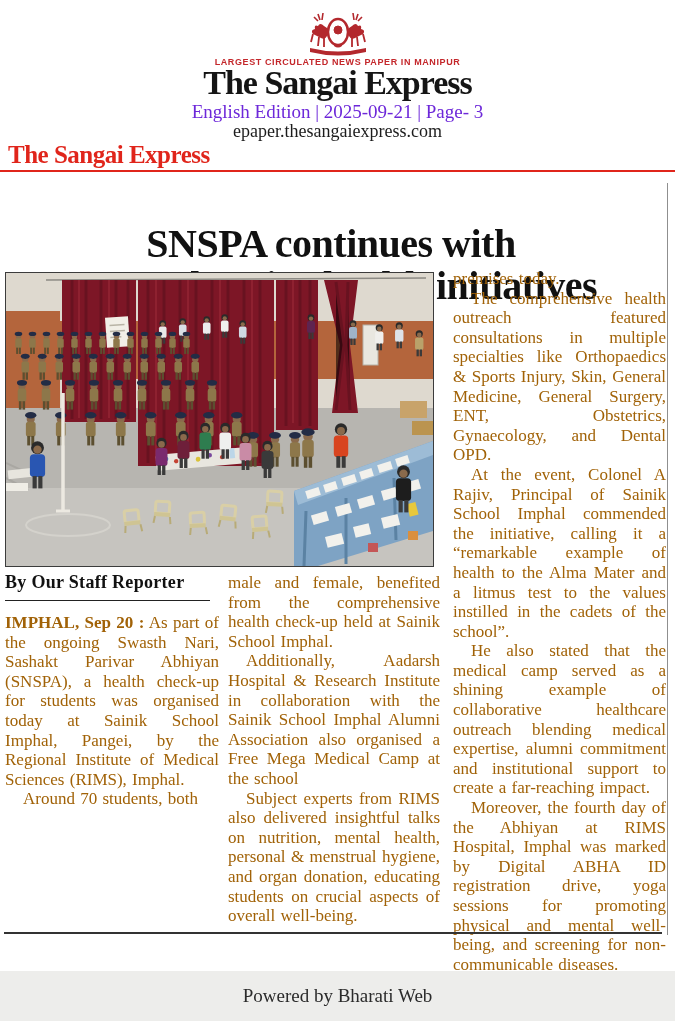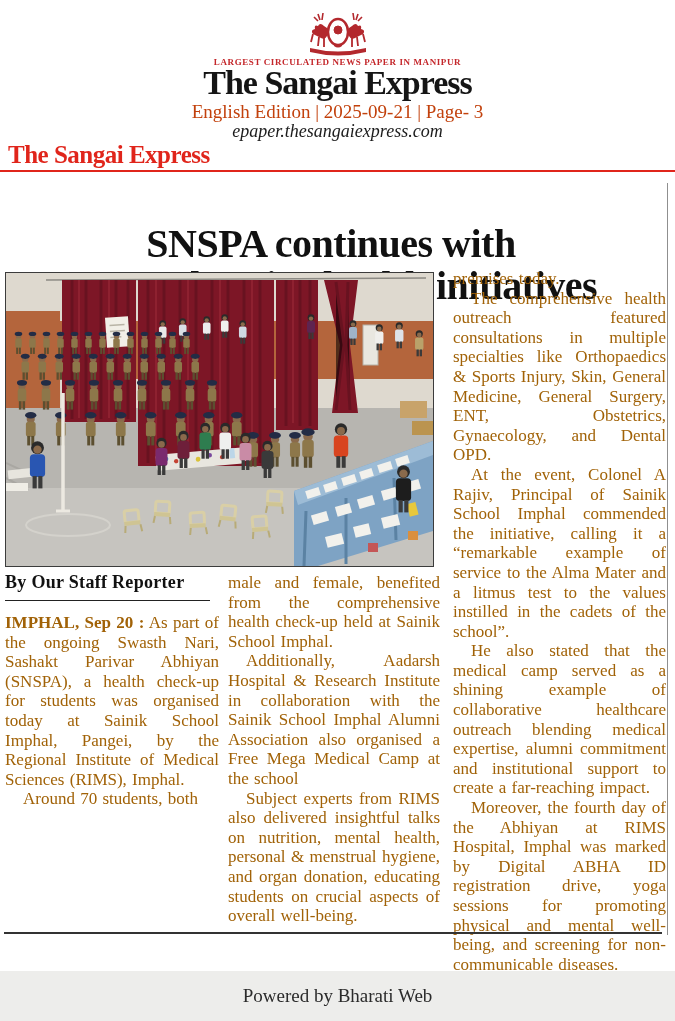--- a/index.html
+++ b/index.html
@@ -5,34 +5,34 @@
   * { box-sizing: border-box; }
   html,body { margin:0; padding:0; background:#fff; }
   .page {
     position:relative; width:675px; height:1021px; background:#ffffff;
     overflow:hidden; font-family:"Liberation Serif", serif; color:#191919;
   }
   
   .emblem { position:absolute; top:12px; left:50%; transform:translateX(-50%); }
   .banner {
     position:absolute; top:57px; left:0; width:100%; text-align:center;
-    font-family:Liberation Serif, serif; font-weight:bold; font-size:9px;
+    font-family:Liberation Sans, sans-serif; font-weight:bold; font-size:9px;
     letter-spacing:.6px; color:#c4272b; text-transform:uppercase;
   }
   .np-name {
     position:absolute; top:64px; left:0; width:100%; text-align:center;
     font-weight:bold; font-size:34px; letter-spacing:-1px; color:#151515;
   }
   .edition {
     position:absolute; top:101px; left:0; width:100%; text-align:center;
-    font-size:19px; color:#c2410c;
+    font-size:19px; color:#6d28d9;
   }
   .website {
     position:absolute; top:121px; left:0; width:100%; text-align:center;
-    font-size:18px; color:#1c1c1c;font-style:italic;
+    font-size:18px; color:#1c1c1c;
   }
   
   .masthead {
     position:absolute; top:141px; left:8px;
     font-weight:bold; font-size:25px; letter-spacing:-0.5px; color:#e0251b;
   }
   .red-rule { position:absolute; top:170px; left:0; width:675px; border-top:2px solid #e0251b; }
   
   .headline {
     position:absolute; top:177px; left:0; width:662px; text-align:center;
@@ -288,21 +288,21 @@
 
   <div class="col col-2 body-text">
     <p class="flush">male and female, benefited from the comprehensive health check-up held at Sainik School Imphal.</p>
     <p>Additionally, Aadarsh Hospital &amp; Research Institute in collaboration with the Sainik School Imphal Alumni Association also organised a Free Mega Medical Camp at the school</p>
     <p>Subject experts from RIMS also delivered insightful talks on nutrition, mental health, personal &amp; menstrual hygiene, and organ donation, educating students on crucial aspects of overall well-being.</p>
   </div>
 
   <div class="col col-3 body-text">
     <p class="flush">premises today.</p>
     <p>The comprehensive health outreach featured consultations in multiple specialties like Orthopaedics &amp; Sports Injury, Skin, General Medicine, General Surgery, ENT, Obstetrics, Gynaecology, and Dental OPD.</p>
-    <p>At the event, Colonel A Rajiv, Principal of Sainik School Imphal commended the initiative, calling it a “remarkable example of service to the Alma Mater and a litmus test to the values instilled in the cadets of the school”.</p>
+    <p>At the event, Colonel A Rajiv, Principal of Sainik School Imphal commended the initiative, calling it a “remarkable example of health to the Alma Mater and a litmus test to the values instilled in the cadets of the school”.</p>
     <p>He also stated that the medical camp served as a shining example of collaborative healthcare outreach blending medical expertise, alumni commitment and institutional support to create a far-reaching impact.</p>
     <p>Moreover, the fourth day of the Abhiyan at RIMS Hospital, Imphal was marked by Digital ABHA ID registration drive, yoga sessions for promoting physical and mental well-being, and screening for non-communicable diseases.</p>
   </div>
 
   <div class="bottom-rule"></div>
 
   <div class="footer">
     <span>Powered by Bharati Web</span>
   </div>
 

